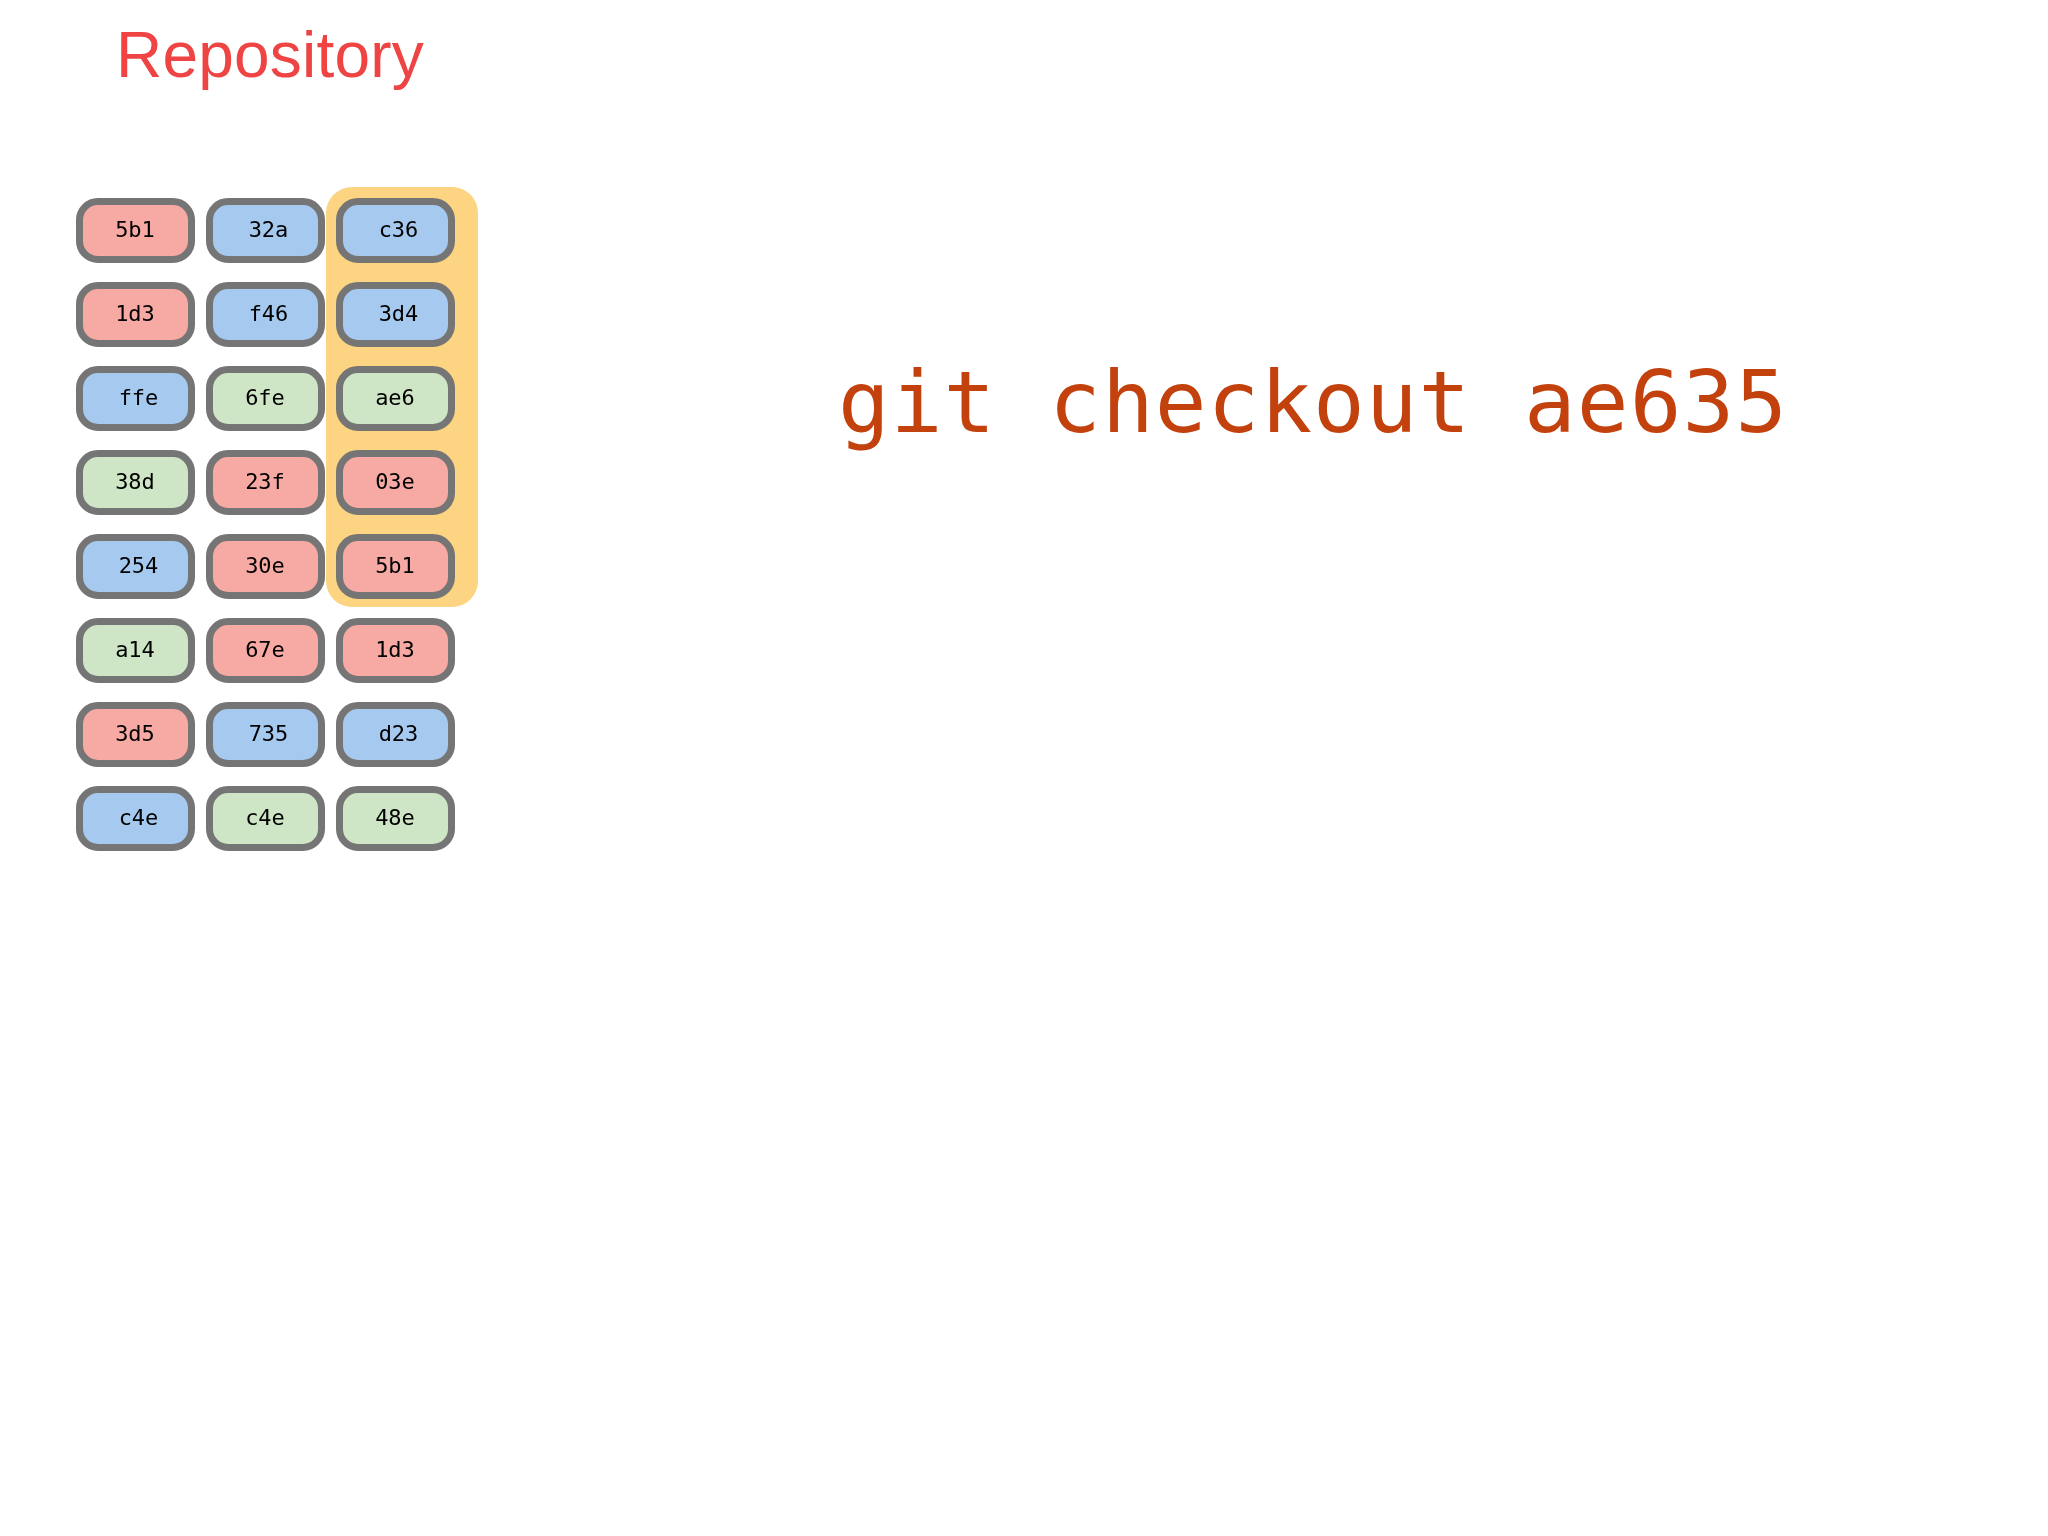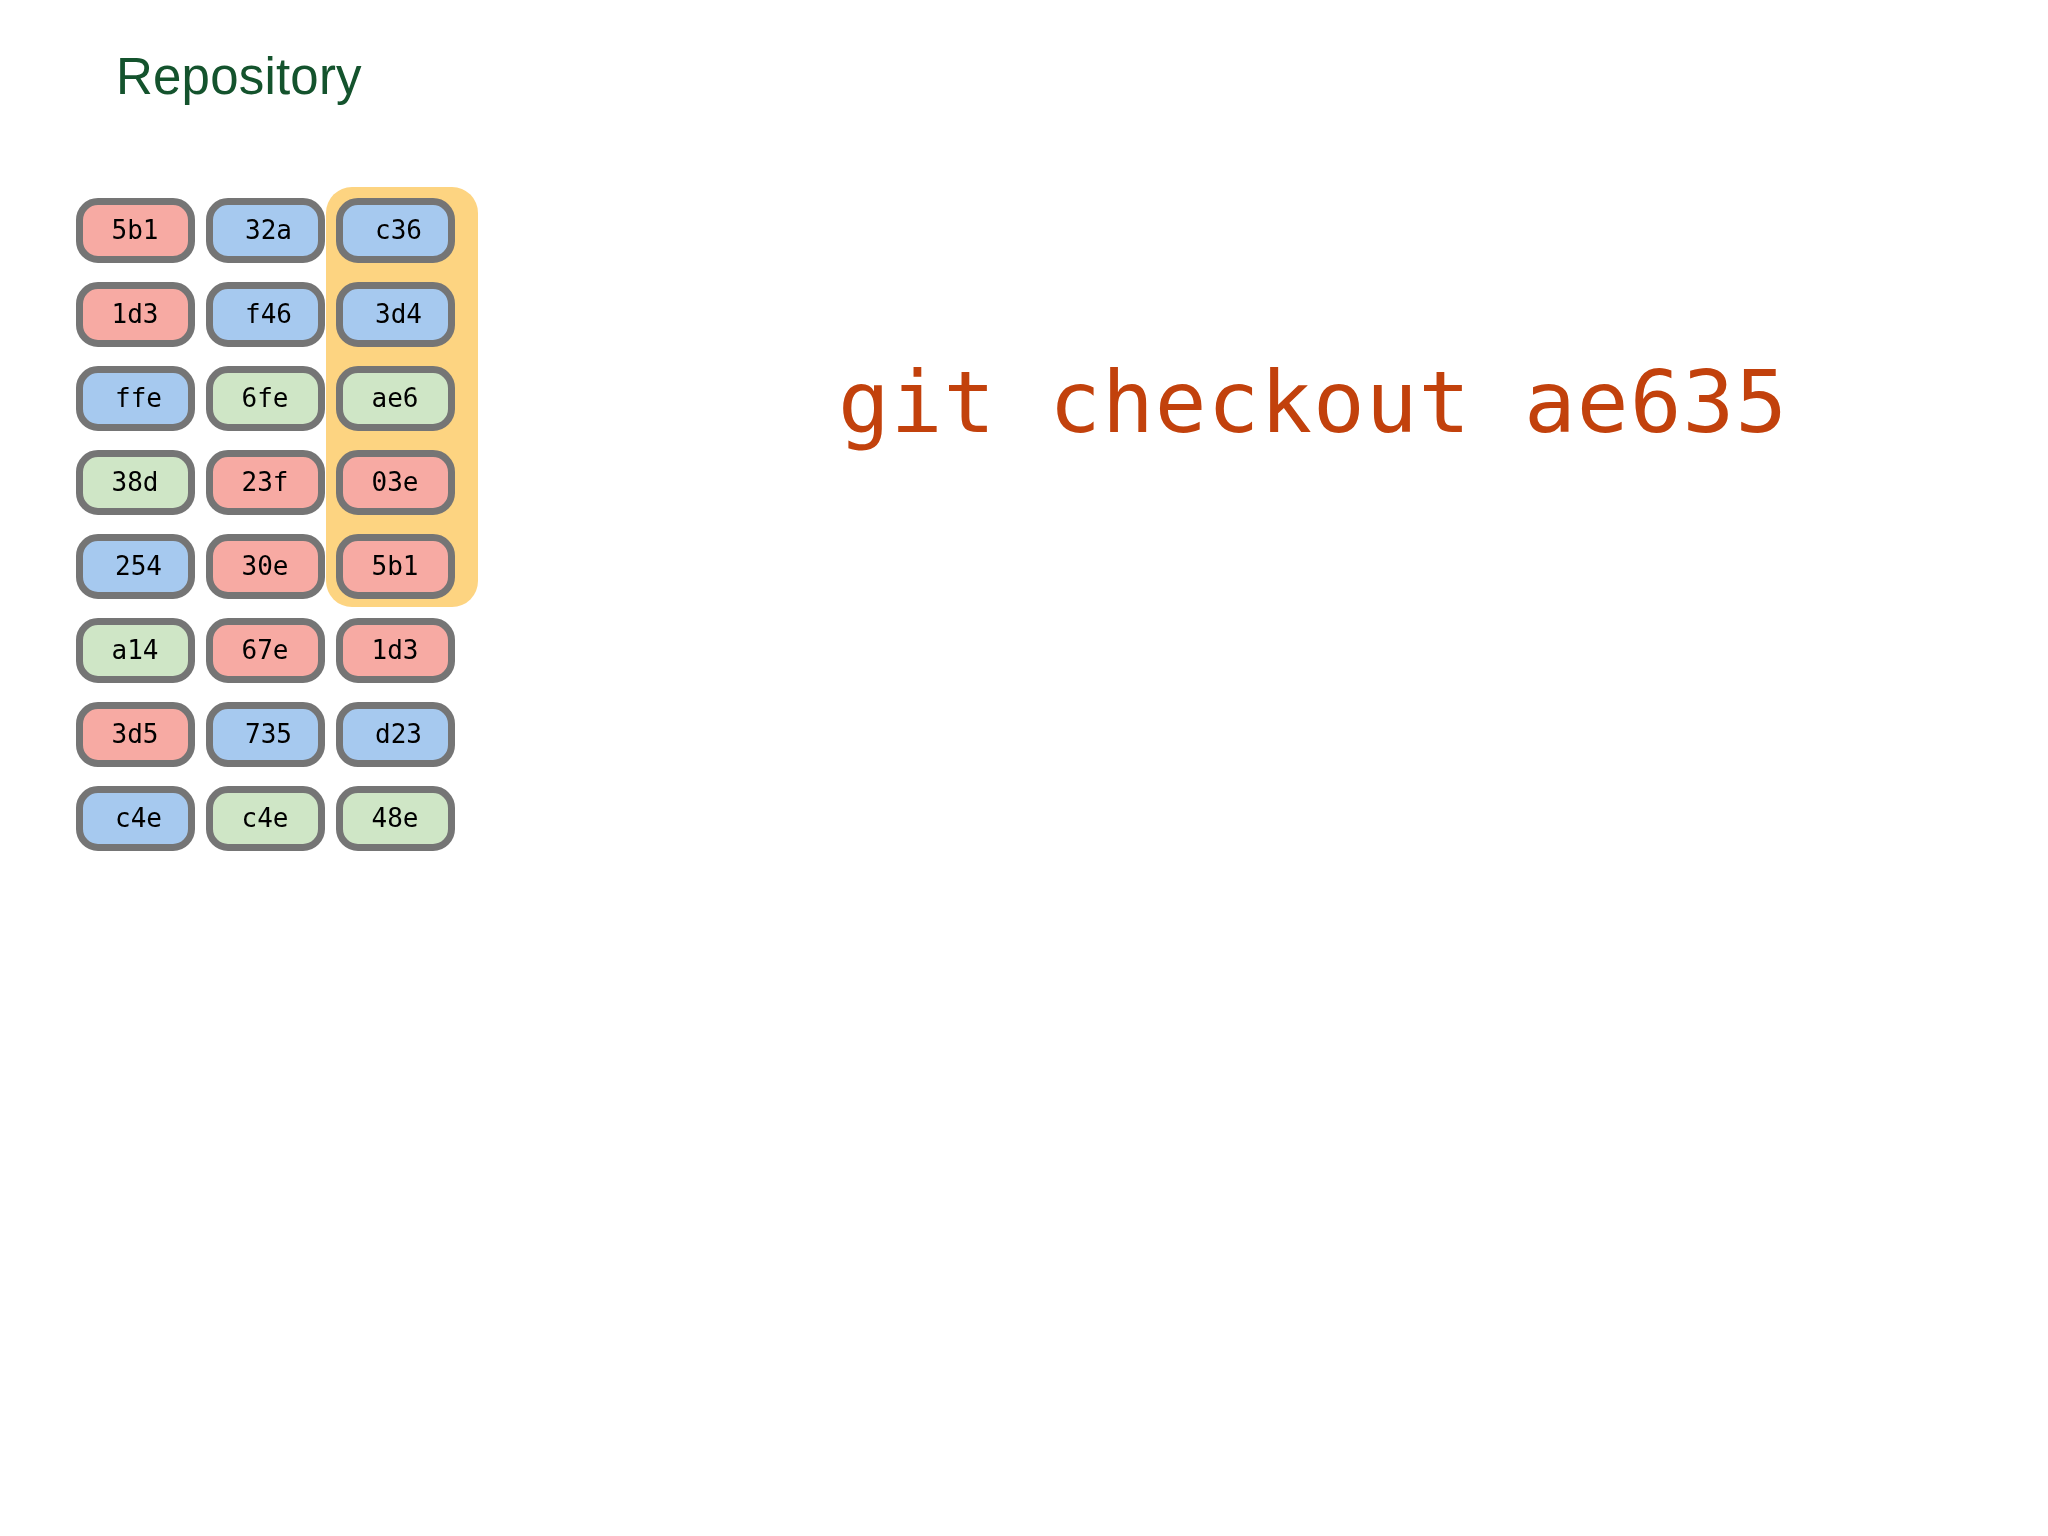--- a/index.html
+++ b/index.html
@@ -20,25 +20,25 @@
     position: absolute;
     left: 0; top: 0;
     width: 2048px;
     height: 1536px;
   }
 
   
   #repo-title {
     position: absolute;
     left: 116px;
-    top: 46px;
+    top: 24px;
     font-family: "Liberation Sans", sans-serif;
-    font-size: 51px;
+    font-size: 64px;
     line-height: 62px;
-    color: #14532d;
+    color: #ef4444;
     letter-spacing: 0.2px;
     white-space: nowrap;
   }
 
   
   #commit-grid {
     position: absolute;
     left: 70px;
     top: 188px;
     width: 400px;
@@ -62,21 +62,21 @@
   .commit-badge {
     width: 119px;
     height: 65px;
     border: 7px solid #757575;
     border-radius: 22px;
     box-sizing: border-box;
     display: flex;
     align-items: center;
     justify-content: center;
     font-family: "DejaVu Sans Mono", monospace;
-    font-size: 26px;
+    font-size: 22px;
     line-height: 1;
     color: #000000;
     letter-spacing: 0px;
     user-select: none;
   }
 
   .c-red   { background: #f7aaa3; }
   .c-blue  { background: #a6c9ef; padding-left: 7px; }
   .c-green { background: #cfe6c6; text-align: right; }
 

